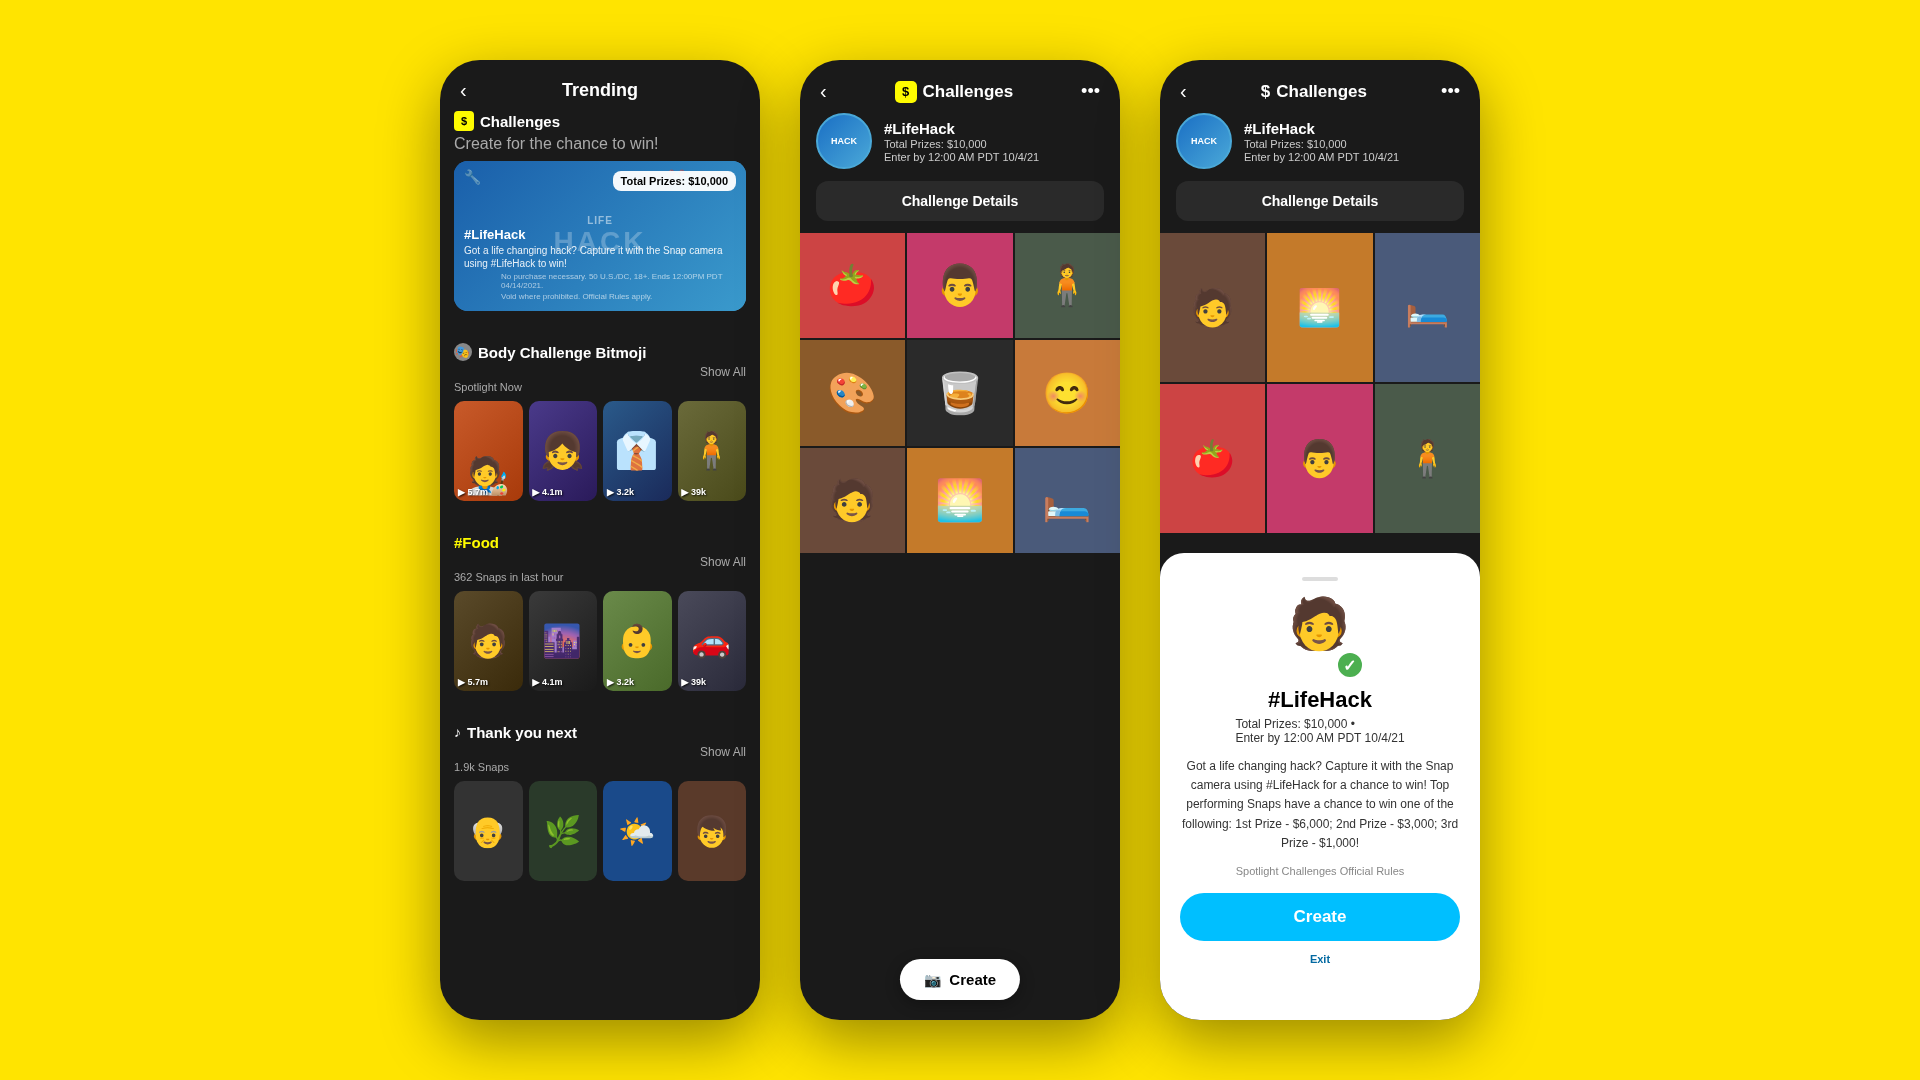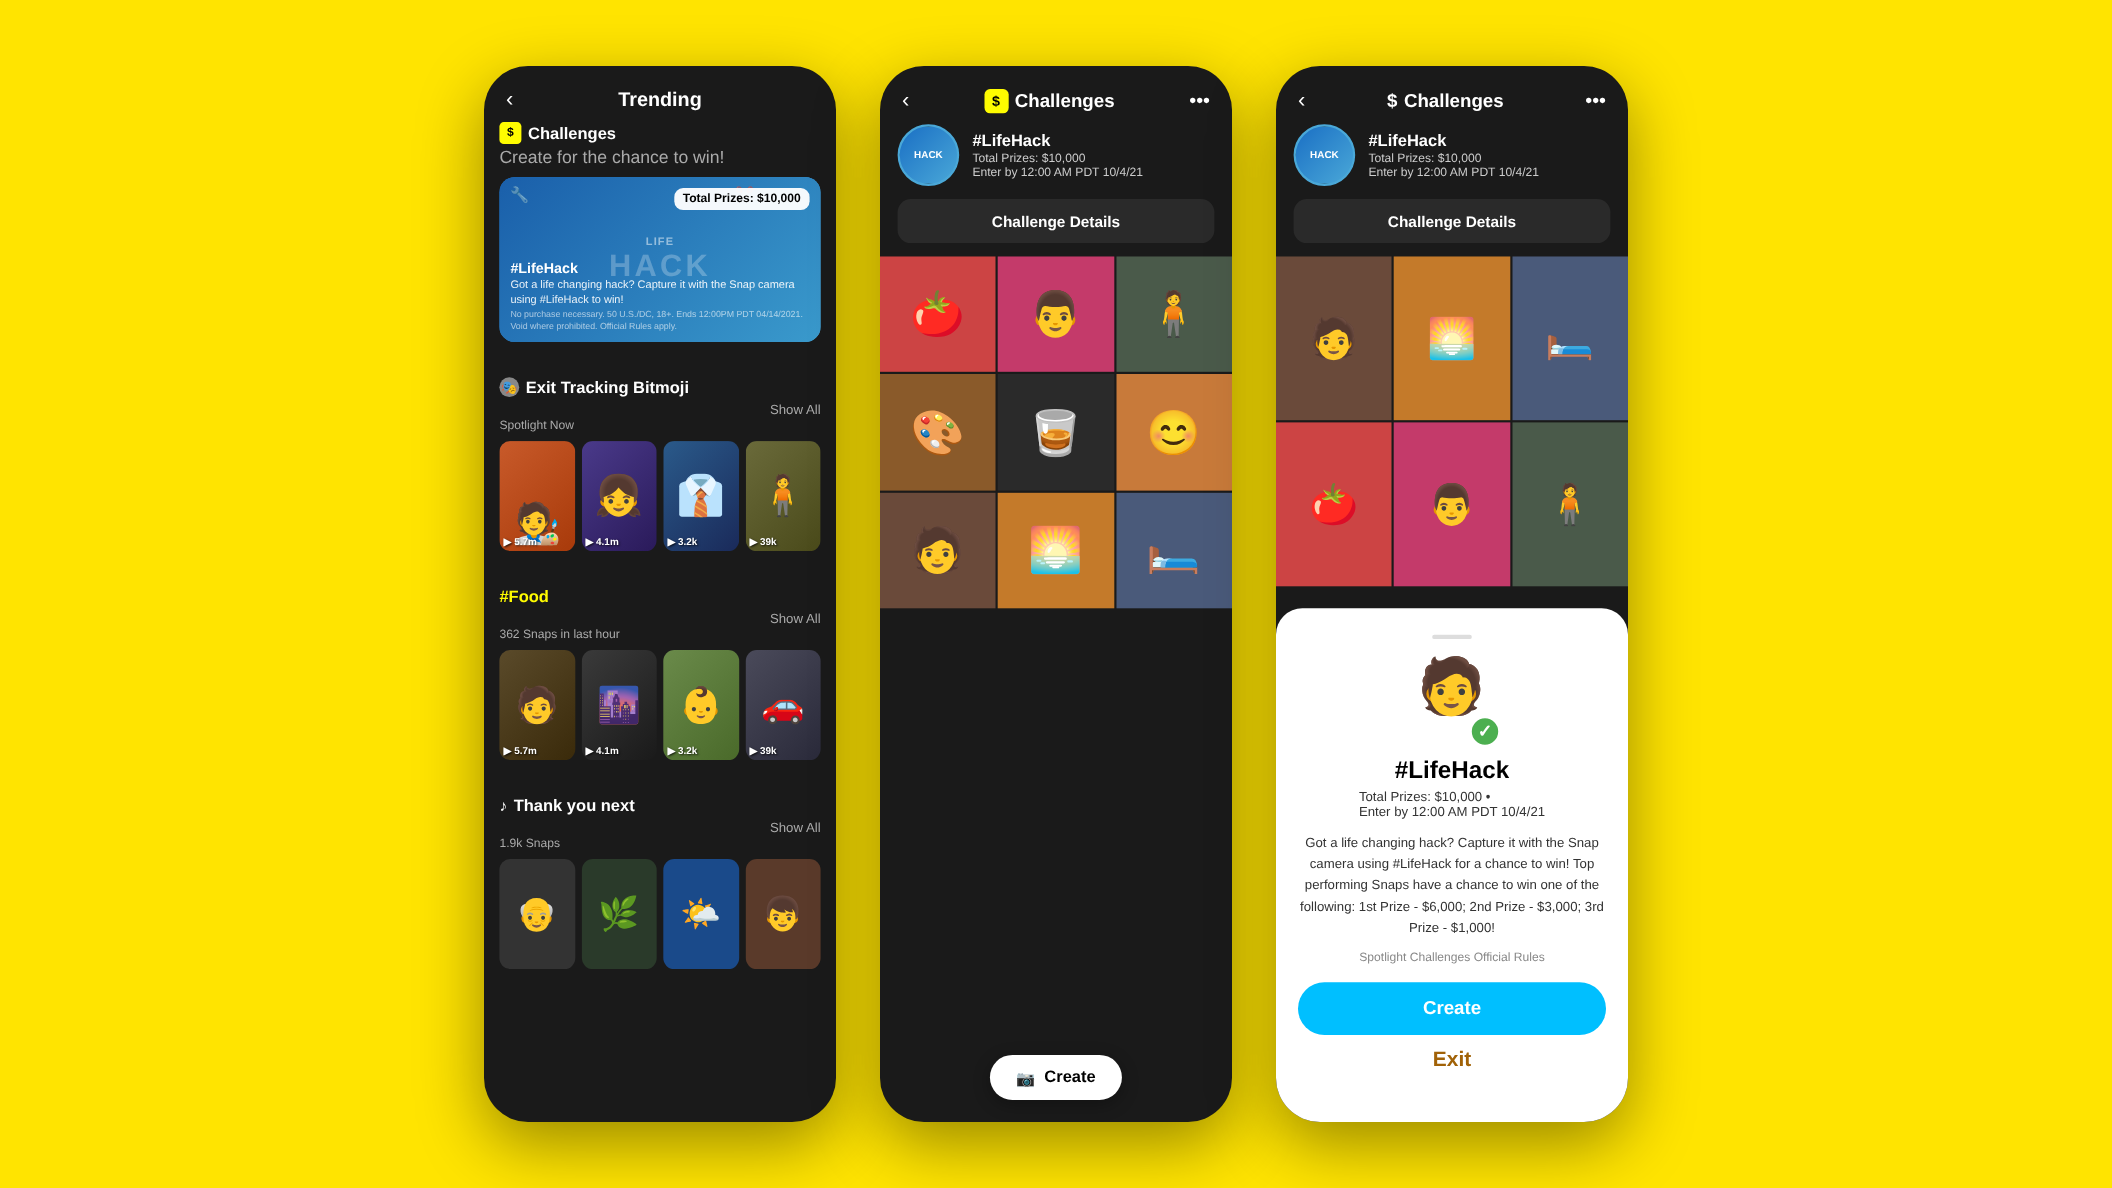--- a/index.html
+++ b/index.html
@@ -120,20 +120,21 @@
     .challenge-desc {
       color: rgba(255,255,255,0.9);
       font-size: 10px;
       line-height: 1.3;
       margin-top: 2px;
     }
     .challenge-fine-print {
       color: rgba(255,255,255,0.6);
       font-size: 8px;
       margin-top: 2px;
+      margin-left: 37px;
     }
     .body-tracking-section { margin-bottom: 14px; }
     .section-row {
       display: flex;
       justify-content: space-between;
       align-items: center;
       margin-bottom: 2px;
     }
     .section-label {
       display: flex;
@@ -421,22 +422,22 @@
       border: none;
       color: white;
       font-size: 17px;
       font-weight: 700;
       padding: 14px;
       border-radius: 30px;
       text-align: center;
       margin-bottom: 12px;
     }
     .exit-btn {
-      color: #a16207;
-      font-size: 19px;
+      color: #0369a1;
+      font-size: 11px;
       font-weight: 600;
       background: none;
       border: none;
       text-align: left;
     }
     .bg-anim1 { background: linear-gradient(135deg, #c85a2a, #a83a0a); }
     .bg-anim2 { background: linear-gradient(135deg, #4a3a8a, #2a1a5a); }
     .bg-anim3 { background: linear-gradient(135deg, #2a5a8a, #1a2a5a); }
     .bg-anim4 { background: linear-gradient(135deg, #6a6a3a, #4a4a1a); }
   </style>
@@ -477,21 +478,21 @@
             <div class="challenge-fine-print">No purchase necessary. 50 U.S./DC, 18+. Ends 12:00PM PDT 04/14/2021.</div>
             <div class="challenge-fine-print">Void where prohibited. Official Rules apply.</div>
           </div>
         </div>
       </div>
 
       <div class="body-tracking-section">
         <div class="section-row">
           <div class="section-label">
             <div class="trending-icon" style="background:#888;font-size:12px;">🎭</div>
-            <span class="section-title">Exit Tracking Bitmoji</span>
+            <span class="section-title">Body Challenge Bitmoji</span>
           </div>
           <span class="show-all">Show All</span>
         </div>
         <div class="trending-now">Spotlight Now</div>
         <div class="thumbnails-row">
           <div class="thumb bg-anim1 thumb-play">
             <div class="thumb-bg" style="background:linear-gradient(135deg,#c85a2a,#a83a0a);align-items:flex-end;justify-content:center;padding-bottom:4px;">
               <span style="font-size:36px;">🧑‍🎨</span>
             </div>
             <span class="thumb-count">▶ 5.7m</span>

